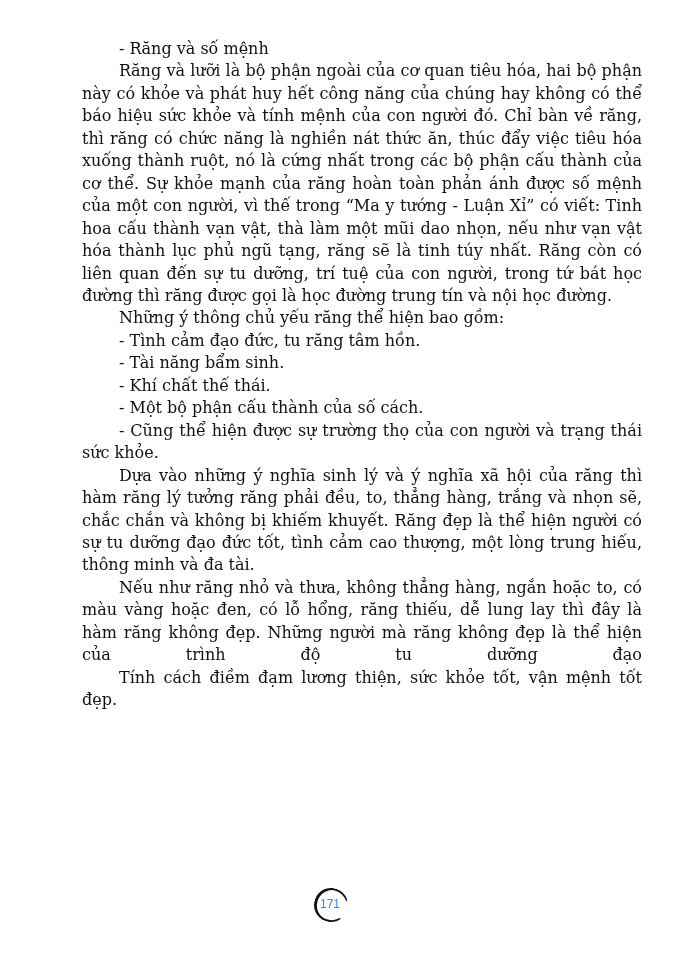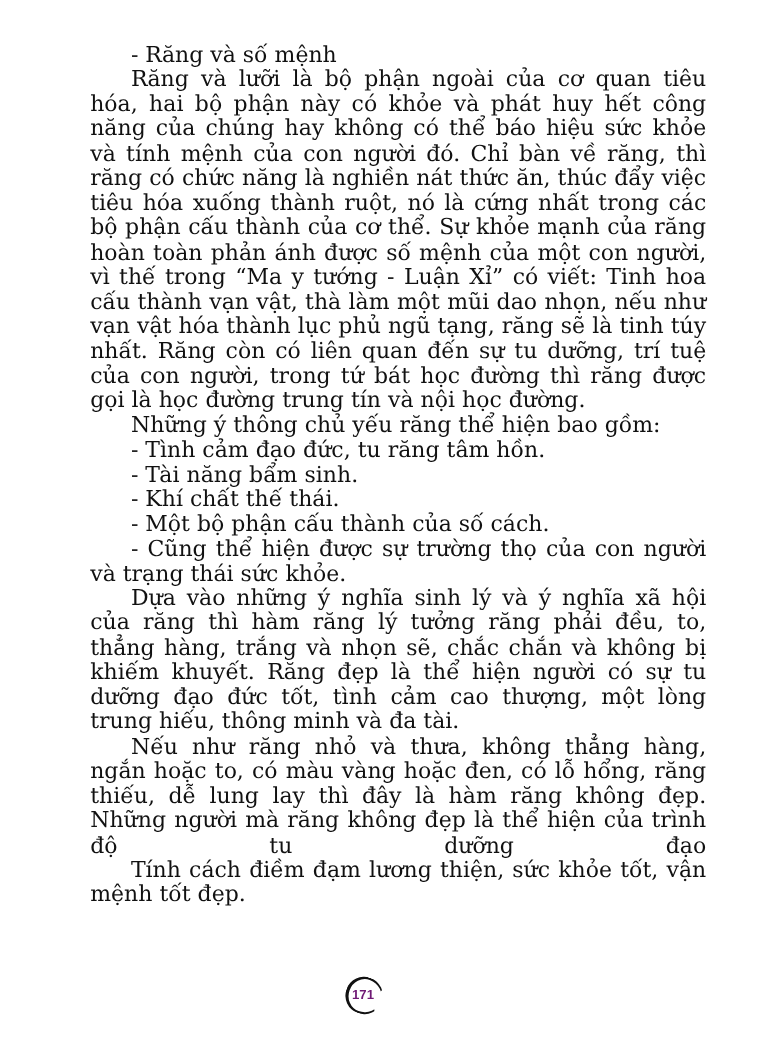--- a/index.html
+++ b/index.html
@@ -1,40 +1,40 @@
 <!DOCTYPE html>
 <html><head>
 <meta charset="utf-8">
 <style>
   html, body { margin: 0; padding: 0; background: #ffffff; }
   body { width: 700px; height: 960px; position: relative; overflow: hidden; }
   .page {
     position: absolute; left: 82px; top: 38px; width: 560px;
     font-family: "DejaVu Serif", "Liberation Serif", serif;
-    font-size: 20px; line-height: 22.45px; color: #111111;
+    font-size: 16px; line-height: 22.45px; color: #111111;
     text-align: justify;
   }
   .page p { margin: 0; }
   .indent { text-indent: 37px; }
   .item { padding-left: 37px; text-align: left; }
   .item-wrap { text-indent: 37px; text-align: justify; }
   .justified-full { text-align-last: justify; }
   .pagenum {
     position: absolute; left: 314px; top: 888px; width: 36px; height: 34px;
     font-family: "Liberation Sans", "DejaVu Sans", sans-serif;
   }
   .pagenum .arc {
     position: absolute; left: 0; top: 0; width: 30px; height: 30px;
     border-radius: 50%;
     border-left: 3px solid #111; border-top: 2px solid #111; border-bottom: 2px solid #111;
     border-right: 1px solid transparent;
     transform: rotate(20deg);
   }
   .pagenum .num {
-    position: absolute; left: 6px; top: 9px; font-size: 12px; font-weight: bold; color: #701a75;
+    position: absolute; left: 6px; top: 9px; font-size: 12px; font-weight: normal; color: #3b82f6;
     letter-spacing: 0px;
   }
 </style>
 </head>
 <body>
 
 <div class="page">
   <p class="item">- Răng và số mệnh</p>
   <p class="indent">Răng và lưỡi là bộ phận ngoài của cơ quan tiêu hóa, hai bộ phận này có khỏe và phát huy hết công năng của chúng hay không có thể báo hiệu sức khỏe và tính mệnh của con người đó. Chỉ bàn về răng, thì răng có chức năng là nghiền nát thức ăn, thúc đẩy việc tiêu hóa xuống thành ruột, nó là cứng nhất trong các bộ phận cấu thành của cơ thể. Sự khỏe mạnh của răng hoàn toàn phản ánh được số mệnh của một con người, vì thế trong “Ma y tướng - Luận Xỉ” có viết: Tinh hoa cấu thành vạn vật, thà làm một mũi dao nhọn, nếu như vạn vật hóa thành lục phủ ngũ tạng, răng sẽ là tinh túy nhất. Răng còn có liên quan đến sự tu dưỡng, trí tuệ của con người, trong tứ bát học đường thì răng được gọi là học đường trung tín và nội học đường.</p>
   <p class="item">Những ý thông chủ yếu răng thể hiện bao gồm:</p>

